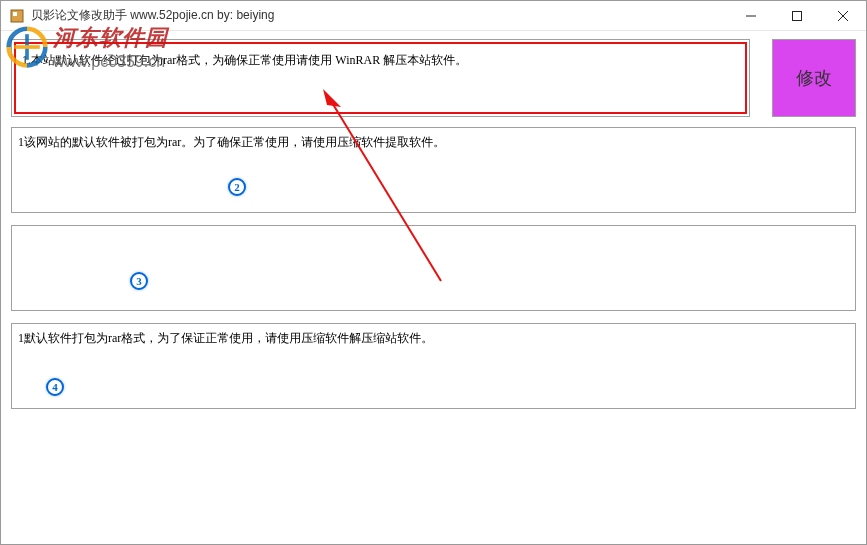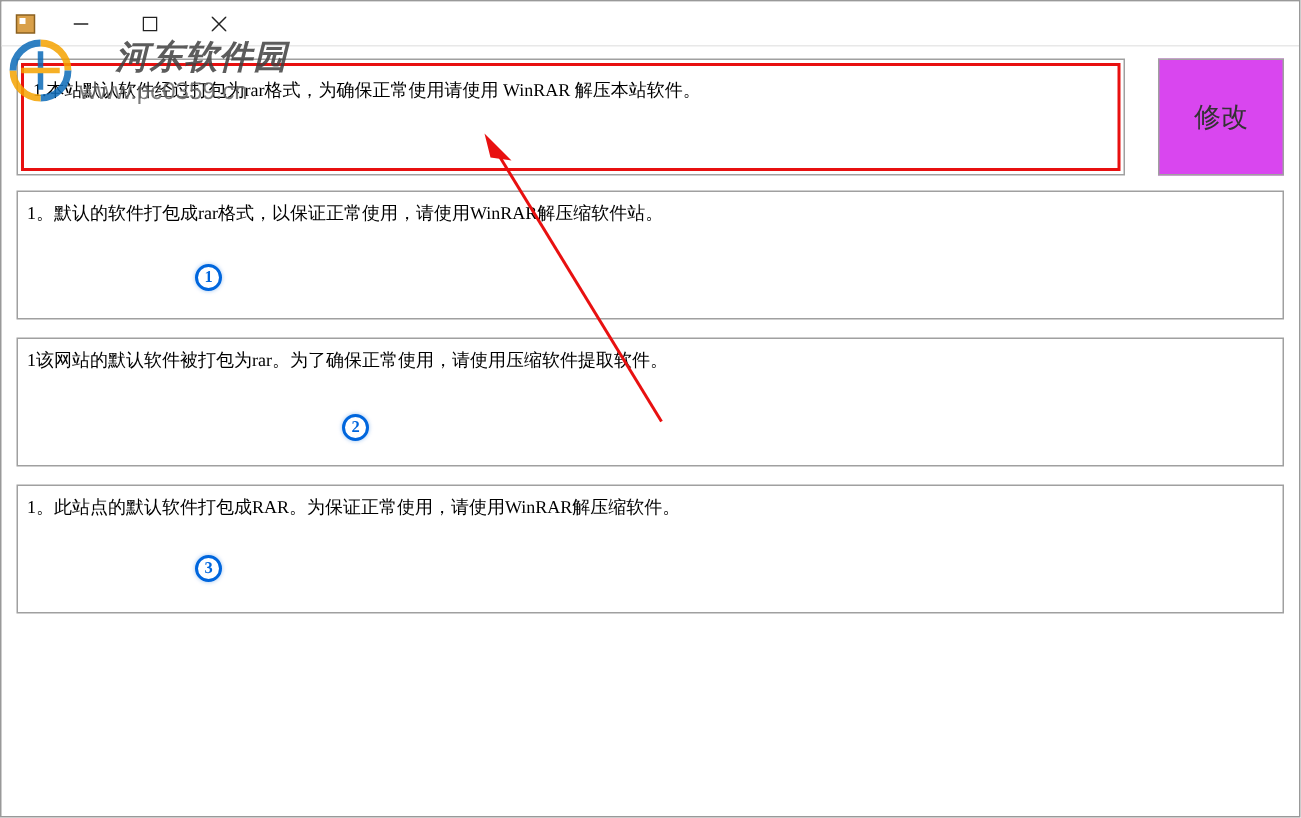--- a/index.html
+++ b/index.html
@@ -21,35 +21,36 @@
     
     .result-box { border: 1px solid #a0a0a0; background: #fff; padding: 6px 6px 30px 6px; margin-bottom: 12px; font-size: 12px; color: #000; font-family: SimSun, serif; position: relative; min-height: 86px; }
     .result-text { line-height: 1.4; }
     
     .badge { position: absolute; width: 18px; height: 18px; border-radius: 50%; border: 2px solid #0066dd; color: #0066dd; font-size: 11px; font-weight: bold; display: flex; align-items: center; justify-content: center; background: #fff; box-shadow: 0 0 3px rgba(0,102,221,0.4); }
     
     .watermark { position: absolute; top: 22px; left: 4px; display: flex; align-items: center; opacity: 0.85; z-index: 100; pointer-events: none; }
     .wm-logo { width: 44px; height: 44px; }
     .wm-logo svg { width: 100%; height: 100%; }
     .wm-text { margin-left: 4px; }
-    .wm-name { font-size: 22px; font-weight: bold; color: #404040; font-style: italic; letter-spacing: 1px; margin-left: 24px; }
+    .wm-name { font-size: 22px; font-weight: bold; color: #b91c1c; font-style: italic; letter-spacing: 1px; }
     .wm-url { font-size: 16px; color: #666; }
     
     .arrow-svg { position: absolute; top: 50px; left: 280px; z-index: 50; pointer-events: none; }
   </style>
 </head>
 <body>
 
 <div class="titlebar">
   <span class="app-icon">
     <svg viewBox="0 0 16 16">
         <rect x="2" y="2" width="12" height="12" fill="#d9a04a" stroke="#8a6020"></rect>
         <rect x="4" y="4" width="4" height="4" fill="#fff"></rect>
       </svg>
   </span>
+  <span class="title-text">贝影论文修改助手 www.52pojie.cn by: beiying</span>
   <div class="win-controls">
     <div class="win-btn">
       <svg width="10" height="10">
           <line x1="0" y1="5" x2="10" y2="5"></line>
         </svg>
     </div>
     <div class="win-btn">
       <svg width="10" height="10">
           <rect x="0.5" y="0.5" width="9" height="9"></rect>
         </svg>
@@ -96,26 +97,25 @@
       <marker id="ah" markerWidth="12" markerHeight="12" refX="2" refY="5" orient="auto">
         <path d="M0,0 L10,5 L0,10 Z" fill="#e81010"></path>
       </marker>
     </defs>
     <line x1="50" y1="20" x2="160" y2="200" stroke="#e81010" stroke-width="2"></line>
     <path d="M42,8 L60,26 L46,24 Z" fill="#e81010"></path>
   </svg>
 
   <div id="results-container">
       <div class="result-box">
-        <div class="result-text">1。默认的软件打包成rar格式，以保证正常使用，请使用WinRAR解压缩软件站。</div>
-        <div class="badge" style="left: 118px; top: 48px;">1</div>
-      </div>
-      <div class="result-box">
         <div class="result-text">1该网站的默认软件被打包为rar。为了确保正常使用，请使用压缩软件提取软件。</div>
         <div class="badge" style="left: 216px; top: 50px;">2</div>
       </div>
       <div class="result-box">
-        <div class="result-text">1。此站点的默认软件打包成RAR。为保证正常使用，请使用WinRAR解压缩软件。</div>
         <div class="badge" style="left: 118px; top: 46px;">3</div>
+      </div>
+      <div class="result-box">
+        <div class="result-text">1默认软件打包为rar格式，为了保证正常使用，请使用压缩软件解压缩站软件。</div>
+        <div class="badge" style="left: 34px; top: 54px;">4</div>
       </div>
     </div>
 
 </div>
 
 </body></html>

